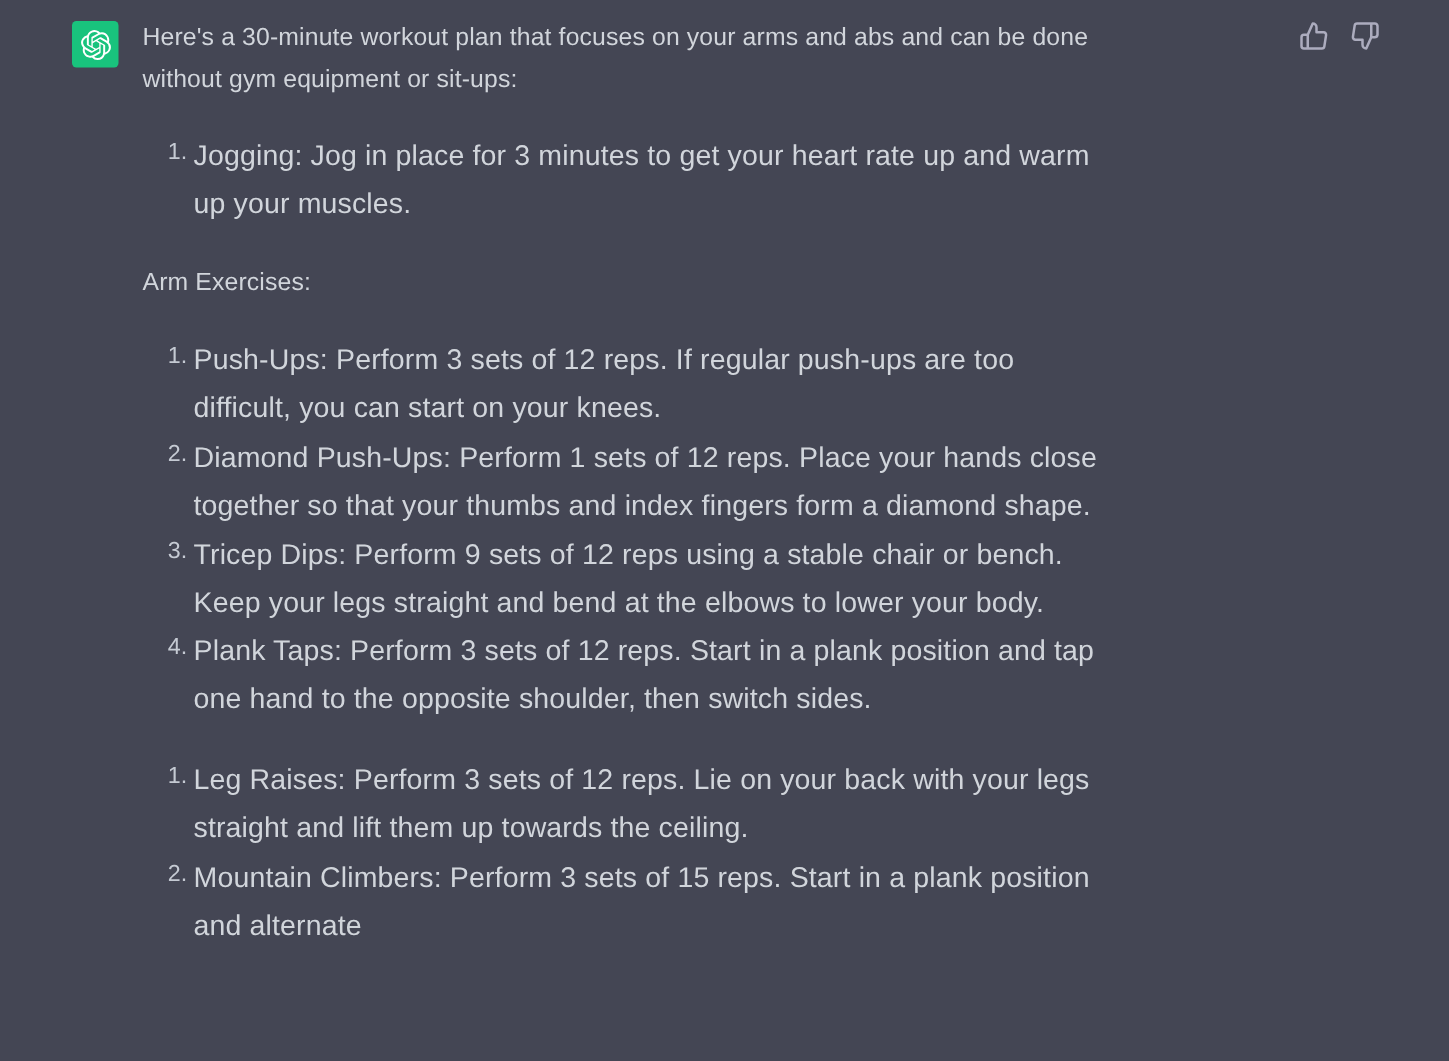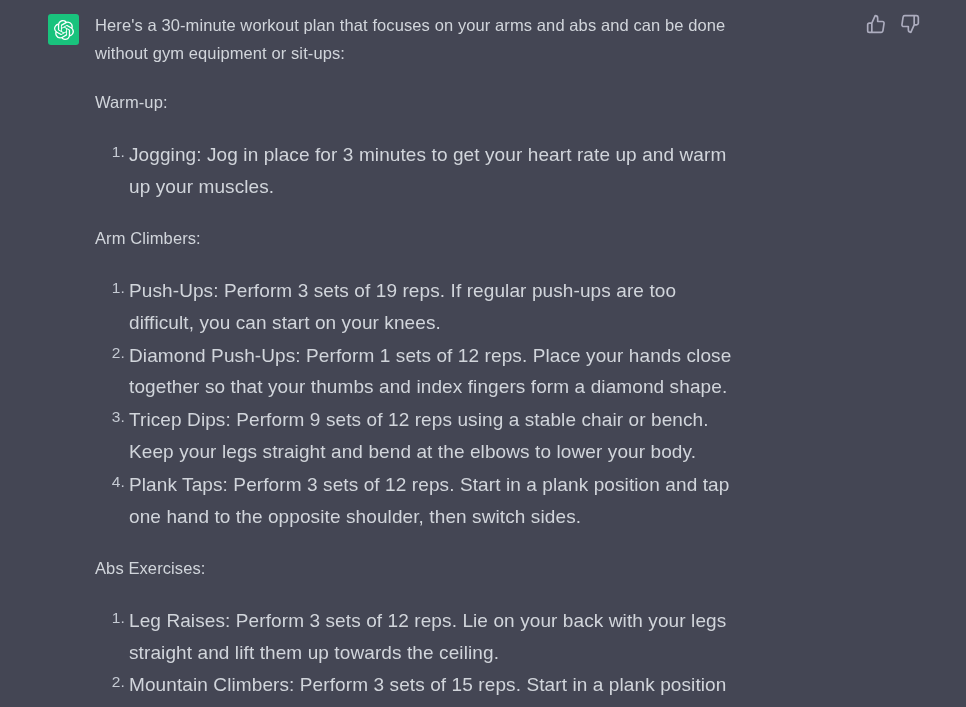--- a/index.html
+++ b/index.html
@@ -122,34 +122,32 @@
             <path d="M22.28 9.82a5.98 5.98 0 0 0-.52-4.91 6.05 6.05 0 0 0-6.51-2.9A6.07 6.07 0 0 0 4.98 4.18a5.98 5.98 0 0 0-3.99 2.9 6.05 6.05 0 0 0 .74 7.1 5.98 5.98 0 0 0 .51 4.91 6.05 6.05 0 0 0 6.52 2.9A5.98 5.98 0 0 0 13.26 24a6.06 6.06 0 0 0 5.77-4.21 5.99 5.99 0 0 0 3.99-2.9 6.06 6.06 0 0 0-.74-7.07zm-9.02 12.6a4.48 4.48 0 0 1-2.88-1.04l.14-.08 4.78-2.76a.8.8 0 0 0 .39-.68v-6.74l2.02 1.17a.07.07 0 0 1 .04.06v5.58a4.5 4.5 0 0 1-4.49 4.49zM3.6 18.3a4.47 4.47 0 0 1-.53-3.01l.14.08 4.78 2.76c.24.14.54.14.78 0l5.84-3.37v2.33a.08.08 0 0 1-.03.07l-4.83 2.79a4.5 4.5 0 0 1-6.14-1.65zM2.34 7.9a4.48 4.48 0 0 1 2.35-1.97v5.68c0 .28.15.54.39.68l5.81 3.35-2.02 1.17a.07.07 0 0 1-.07 0L3.95 14a4.5 4.5 0 0 1-1.65-6.13zm16.6 3.86-5.84-3.4 2.02-1.16a.07.07 0 0 1 .07 0l4.83 2.79a4.49 4.49 0 0 1-.68 8.1v-5.68a.8.8 0 0 0-.4-.65zm2.01-3.03-.14-.09-4.77-2.78a.78.78 0 0 0-.79 0L9.42 9.23V6.9a.07.07 0 0 1 .03-.07l4.83-2.78a4.5 4.5 0 0 1 6.68 4.65zM8.32 12.87 6.3 11.7a.08.08 0 0 1-.04-.06V6.07a4.5 4.5 0 0 1 7.37-3.45l-.14.08L8.71 5.46a.8.8 0 0 0-.39.68v6.73zm1.1-2.36 2.6-1.5 2.6 1.5v3l-2.6 1.5-2.6-1.5v-3z"></path>
           </svg>
         </span>
       </div>
     </div>
 
     <div class="content-col">
 
       <p>Here's a 30-minute workout plan that focuses on your arms and abs and can be done without gym equipment or sit-ups:</p>
 
-      <p>Warm-up:</p>
       <ol class="numbered">
         <li>Jogging: Jog in place for 3 minutes to get your heart rate up and warm up your muscles.</li>
       </ol>
 
-      <p>Arm Climbers:</p>
+      <p>Arm Exercises:</p>
       <ol class="numbered">
-        <li>Push-Ups: Perform 3 sets of 19 reps. If regular push-ups are too difficult, you can start on your knees.</li>
+        <li>Push-Ups: Perform 3 sets of 12 reps. If regular push-ups are too difficult, you can start on your knees.</li>
         <li>Diamond Push-Ups: Perform 1 sets of 12 reps. Place your hands close together so that your thumbs and index fingers form a diamond shape.</li>
         <li>Tricep Dips: Perform 9 sets of 12 reps using a stable chair or bench. Keep your legs straight and bend at the elbows to lower your body.</li>
         <li>Plank Taps: Perform 3 sets of 12 reps. Start in a plank position and tap one hand to the opposite shoulder, then switch sides.</li>
       </ol>
 
-      <p>Abs Exercises:</p>
       <ol class="numbered">
         <li>Leg Raises: Perform 3 sets of 12 reps. Lie on your back with your legs straight and lift them up towards the ceiling.</li>
         <li>Mountain Climbers: Perform 3 sets of 15 reps. Start in a plank position and alternate</li>
       </ol>
 
     </div>
 
     <div class="actions">
       <span class="action-btn">
         <svg width="20" height="20" viewBox="0 0 24 24" fill="none" stroke="currentColor" stroke-width="2" stroke-linecap="round" stroke-linejoin="round">

